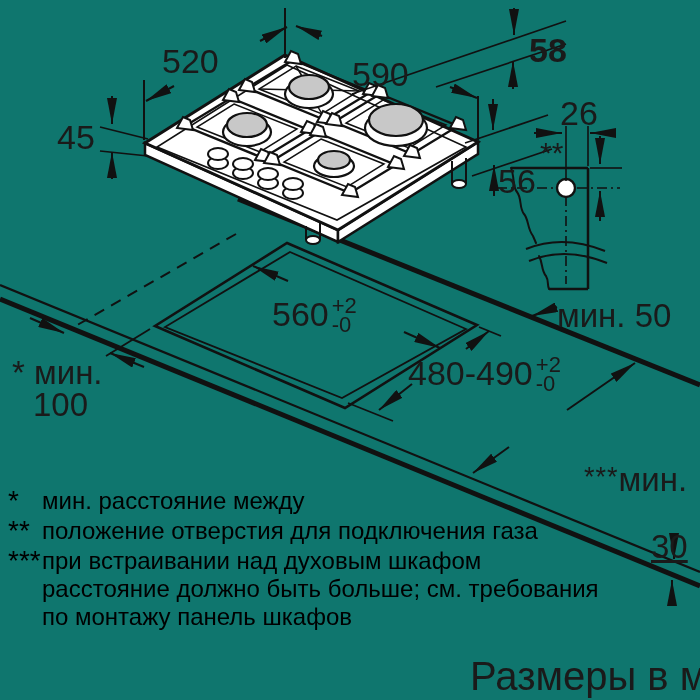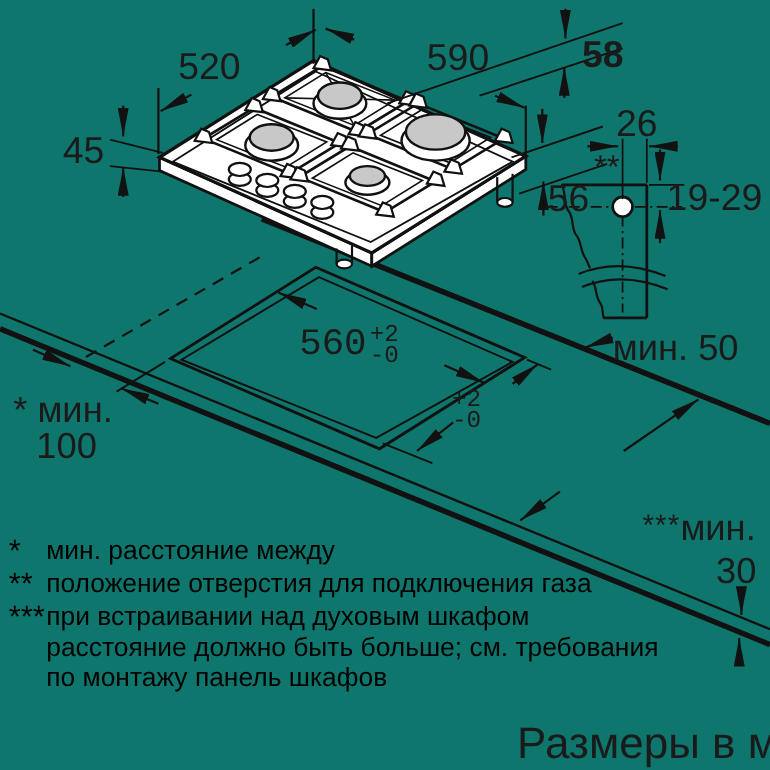--- a/index.html
+++ b/index.html
@@ -4,21 +4,21 @@
 <style>
   html,body{margin:0;padding:0;background:#fff;}
   #canvas{position:relative;width:700px;height:700px;background:#0f766e;overflow:hidden;
           font-family:"Liberation Sans",sans-serif;color:#000;padding-left:35px;}
   #canvas svg{position:absolute;left:0;top:0;}
   .t{position:absolute;white-space:nowrap;color:#1a1a1a;}
   .dim{font-size:34px;}
   .stars{font-size:30px;}
   .note{font-size:24px;line-height:28px;}
   .units{font-size:40px;}
-  .dimflex{display:flex;align-items:flex-start;font-family:Liberation Mono, monospace;}
+  .dimflex{display:flex;align-items:center;}
   .tolwrap{display:inline-flex;flex-direction:column;margin-left:3px;margin-top:0;
            font-size:22px;line-height:19px;}
   .footnotes{position:absolute;left:8px;top:487px;width:660px;}
   .fn-row{display:flex;align-items:flex-start;}
   .fn-marker{width:34px;flex:0 0 34px;font-size:28px;}
   .fn-lines{flex:1;}
   .minlabel{font-size:33px;}
   .sup3{vertical-align:5px;font-size:27px;letter-spacing:1px;}
 </style>
 </head>
@@ -202,57 +202,57 @@
 
     <line x1="567" y1="410" x2="635" y2="363" marker-end="url(#arr)"></line>
     <line x1="509" y1="447" x2="473" y2="473" marker-end="url(#arr)"></line>
 
     <line x1="674" y1="534" x2="674" y2="559" marker-end="url(#arr)"></line>
     <line x1="672" y1="603" x2="672" y2="580" marker-end="url(#arr)"></line>
   </g>
 </svg>
 
 <div class="t dim" style="left:162px;top:42px;">520</div>
-<div class="t dim" style="left:352px;top:34px;margin-left:36px;">590</div>
+<div class="t dim" style="left:352px;top:55px;">590</div>
 <div class="t dim" style="left:529px;top:31px;font-weight:bold;">58</div>
 <div class="t dim" style="left:57px;top:118px;">45</div>
 <div class="t dim" style="left:498px;top:132px;margin-top:30px;">56</div>
 
 <div class="t dim" style="left:560px;top:94px;">26</div>
 <div class="t stars" style="left:540px;top:136px;">**</div>
-<div class="t dim" style="left:606px;top:161px;">19-29</div>
 
 <div class="t dim dimflex" style="left:272px;top:295px;">
   <span>560</span>
   <span class="tolwrap">
     <span>+2</span>
     <span>-0</span>
   </span>
 </div>
 
 <div class="t dim dimflex" style="left:408px;top:354px;">
+  <span>480-490</span>
   <span class="tolwrap">
     <span>+2</span>
     <span>-0</span>
   </span>
 </div>
 
 <div class="t minlabel" style="left:557px;top:297px;">мин. 50</div>
 
 <div class="t minlabel" style="left:12px;top:354px;">
   <span>*</span>
   <span>мин.</span>
 </div>
 <div class="t minlabel" style="left:33px;top:386px;text-align:center;">100</div>
 
 
 <div class="t minlabel" style="left:584px;top:461px;">
   <span class="sup3">***</span><span>мин.</span>
 </div>
-<div class="t minlabel" style="left:651px;top:500px;">30</div>
+<div class="t minlabel" style="left:651px;top:528px;text-decoration:underline;">30</div>
 
 <div class="footnotes">
   <div class="fn-row">
     <div class="fn-marker note">*</div>
     <div class="fn-lines note">
       <div>мин. расстояние между</div>
     </div>
   </div>
   <div class="fn-row" style="margin-top:2px;">
     <div class="fn-marker note">**</div>

